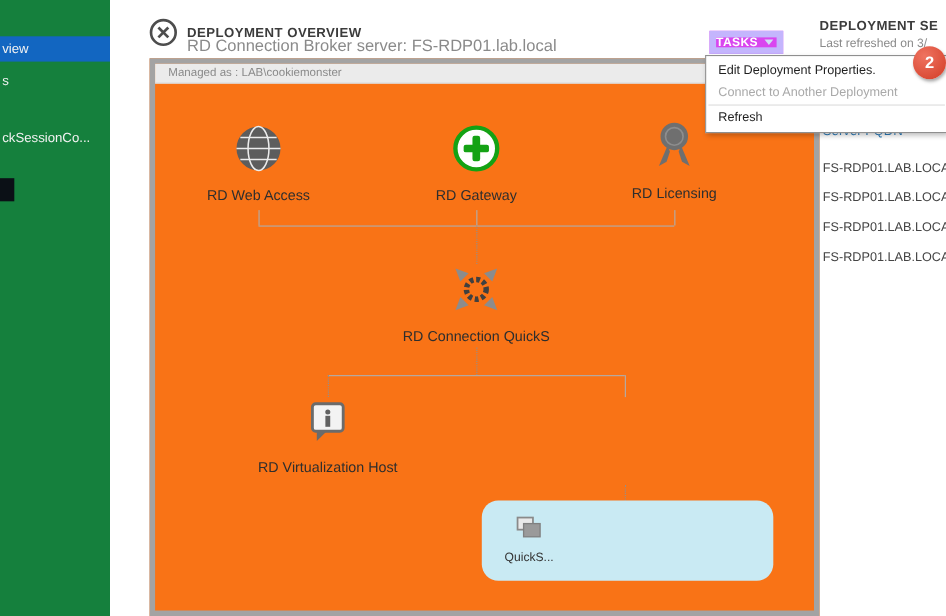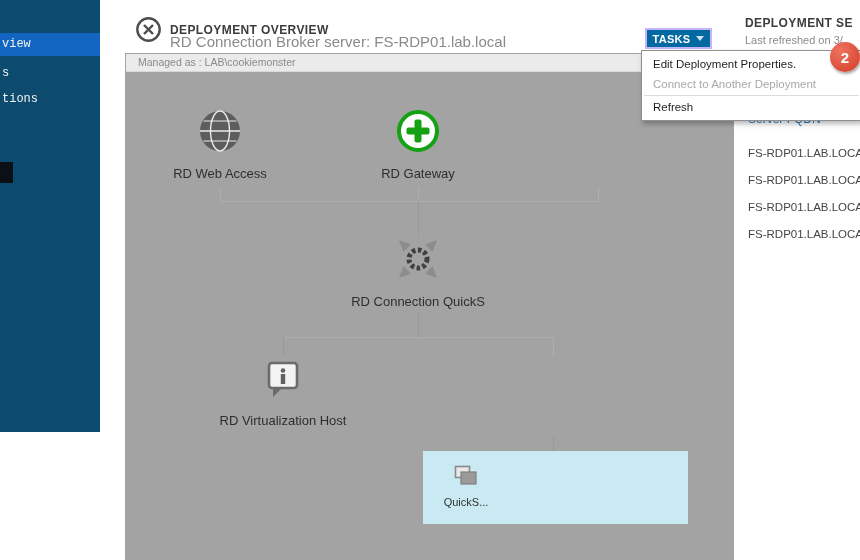--- a/index.html
+++ b/index.html
@@ -1,32 +1,32 @@
 <!DOCTYPE html>
 <html><head>
 <meta charset="utf-8">
 <style>
   html,body{margin:0;padding:0;background:#fff;}
   .canvas{position:relative;width:860px;height:560px;overflow:hidden;background:#ffffff;
           font-family:"Liberation Sans",sans-serif;color:#333;}
 
   
-  .sidebar{position:absolute;left:0;top:0;width:100px;height:432px;background:#0c4a6e;font-family:Liberation Mono, monospace;}
+  .sidebar{position:absolute;left:0;top:0;width:100px;height:560px;background:#15803d;}
   .side-item{position:absolute;left:0;width:100px;height:22px;line-height:22px;color:#f2f2f2;
              font-size:12px;padding-left:2px;box-sizing:border-box;white-space:nowrap;overflow:hidden;cursor:default;}
   .side-item.sel{background:#1266c1;height:23px;line-height:23px;}
   .side-stub{position:absolute;left:0;top:162px;width:13px;height:21px;background:#0b1016;}
 
   
   .hdr-icon{position:absolute;left:135px;top:16px;}
   .hdr-title{position:absolute;left:170px;top:23px;font-size:12px;font-weight:bold;color:#3c3c3c;letter-spacing:.4px;}
   .hdr-sub{position:absolute;left:170px;top:33px;font-size:15px;color:#8a8a8a;}
 
-  .tasks-btn{position:absolute;left:645px;top:28px;width:67px;height:21px;background:#0369a1;border:2px solid #c4b5fd;
-             color:#fff;font-size:11px;font-weight:bold;display:flex;align-items:center;justify-content:center;gap:6px;
+  .tasks-btn{position:absolute;left:645px;top:28px;width:67px;height:21px;background:#d946ef;border:6px solid #c4b5fd;
+             color:#fff;font-size:11px;font-weight:bold;display:flex;align-items:center;justify-content:flex-start;gap:6px;
              box-sizing:border-box;cursor:pointer;letter-spacing:.3px;}
   .caret{width:0;height:0;border-left:4px solid transparent;border-right:4px solid transparent;border-top:5px solid #cfe0f2;}
 
   
   .menu{position:absolute;left:641px;top:50px;width:219px;background:#fff;border:1px solid #8f8f8f;
         box-shadow:2px 3px 5px rgba(0,0,0,.28);z-index:50;padding:3px 0;}
   .menu-item{height:20px;line-height:20px;padding-left:11px;font-size:11.5px;color:#1f1f1f;white-space:nowrap;cursor:pointer;}
   .menu-item.disabled{color:#a9a9a9;}
   .menu-sep{border-top:1px solid #dcdcdc;margin:1px 2px;}
 
@@ -37,43 +37,43 @@
   .badge.b2{left:830px;top:42px;width:30px;height:30px;font-size:15px;}
 
   
   .rp-title{position:absolute;left:745px;top:16px;font-size:12px;font-weight:bold;color:#3c3c3c;
             letter-spacing:.4px;white-space:nowrap;}
   .rp-refresh{position:absolute;left:745px;top:34px;font-size:11px;color:#8a8a8a;white-space:nowrap;text-align:right;}
   .rp-col{position:absolute;left:748px;top:112px;font-size:12px;color:#2b7bb9;white-space:nowrap;cursor:pointer;}
   .rp-row{position:absolute;left:748px;font-size:11.5px;color:#444;white-space:nowrap;cursor:default;}
 
   
-  .diagram{position:absolute;left:125px;top:53px;width:609px;height:507px;background:#a3a3a3;
-           border:1px solid #a3a3a3;box-sizing:border-box;}
+  .diagram{position:absolute;left:136px;top:53px;width:609px;height:507px;background:#f97316;
+           border:5px solid #a3a3a3;box-sizing:border-box;}
   .managed{height:17px;line-height:17px;background:#ebebeb;border-bottom:1px solid #d9d9d9;
            font-size:10.5px;color:#8a8a8a;padding-left:12px;white-space:nowrap;overflow:hidden;}
   .node{position:absolute;display:flex;flex-direction:column;align-items:center;text-align:center;}
   .node .lbl{margin-top:12px;font-size:13px;color:#2e2e2e;white-space:nowrap;}
   .icon-btn{cursor:pointer;line-height:0;}
   .h-line{position:absolute;border-top:1px solid #aeaeae;height:0;}
   .v-line{position:absolute;border-left:1px solid #aeaeae;width:0;}
   .v-dot{border-left:1px dotted #8f8f8f;}
-  .collection{position:absolute;left:297px;top:397px;width:265px;height:73px;background:#c9eaf3;cursor:pointer;}
+  .collection{position:absolute;left:297px;top:397px;width:265px;height:73px;background:#c9eaf3;cursor:pointer;border-radius:15px;}
   .coll-inner{position:absolute;left:18px;top:13px;width:50px;text-align:center;}
   .coll-lbl{margin-top:4px;font-size:11px;color:#333;white-space:nowrap;}
 </style>
 </head>
 <body>
 
 <div class="canvas">
 
   <div class="sidebar">
     <div class="side-item sel" style="top:33px"><span>view</span></div>
     <div class="side-item" style="top:62px"><span>s</span></div>
-    <div class="side-item" style="top:88px"><span>tions</span></div>
+    <div class="side-item" style="top:114px"><span>ckSessionCo...</span></div>
     <div class="side-stub"></div>
   </div>
 
   <div class="hdr-icon">
     <svg width="27" height="27" viewBox="0 0 27 27">
       <circle cx="13.5" cy="13.5" r="11.2" fill="none" stroke="#4d4d4d" stroke-width="2.4"></circle>
       <line x1="9" y1="9" x2="18" y2="18" stroke="#4d4d4d" stroke-width="2.4"></line>
       <line x1="18" y1="9" x2="9" y2="18" stroke="#4d4d4d" stroke-width="2.4"></line>
     </svg>
   </div>
@@ -124,20 +124,31 @@
       <span class="icon-btn">
         <svg width="46" height="46" viewBox="0 0 46 46">
           <circle cx="23" cy="23" r="19" fill="#ffffff" stroke="#14a214" stroke-width="4"></circle>
           <rect x="19.5" y="11.5" width="7" height="23" rx="2" fill="#14a214"></rect>
           <rect x="11.5" y="19.5" width="23" height="7" rx="2" fill="#14a214"></rect>
         </svg>
       </span>
       <span class="lbl">RD Gateway</span>
     </div>
 
+    <div class="node" style="left:402px;top:51px;width:140px">
+      <span class="icon-btn">
+        <svg width="44" height="47" viewBox="0 0 44 47">
+          <polygon points="16,23 8,42 15,38 18,29" fill="#6f6f6f"></polygon>
+          <polygon points="28,23 36,42 29,38 26,29" fill="#6f6f6f"></polygon>
+          <circle cx="22" cy="15" r="12.5" fill="#6f6f6f"></circle>
+          <circle cx="22" cy="15" r="8" fill="none" stroke="#8d8d8d" stroke-width="1.5"></circle>
+        </svg>
+      </span>
+      <span class="lbl">RD Licensing</span>
+    </div>
 
     <div class="node" style="left:202px;top:182px;width:180px">
       <span class="icon-btn">
         <svg width="46" height="46" viewBox="0 0 46 46">
           <circle cx="23" cy="23" r="9" fill="none" stroke="#404040" stroke-width="5" stroke-dasharray="3.5 2.5"></circle>
           <polygon points="4,4 16,8.5 8.5,16" fill="#8c8c8c"></polygon>
           <polygon points="42,4 37.5,16 30,8.5" fill="#8c8c8c"></polygon>
           <polygon points="4,42 8.5,30 16,37.5" fill="#8c8c8c"></polygon>
           <polygon points="42,42 30,37.5 37.5,30" fill="#8c8c8c"></polygon>
         </svg>

